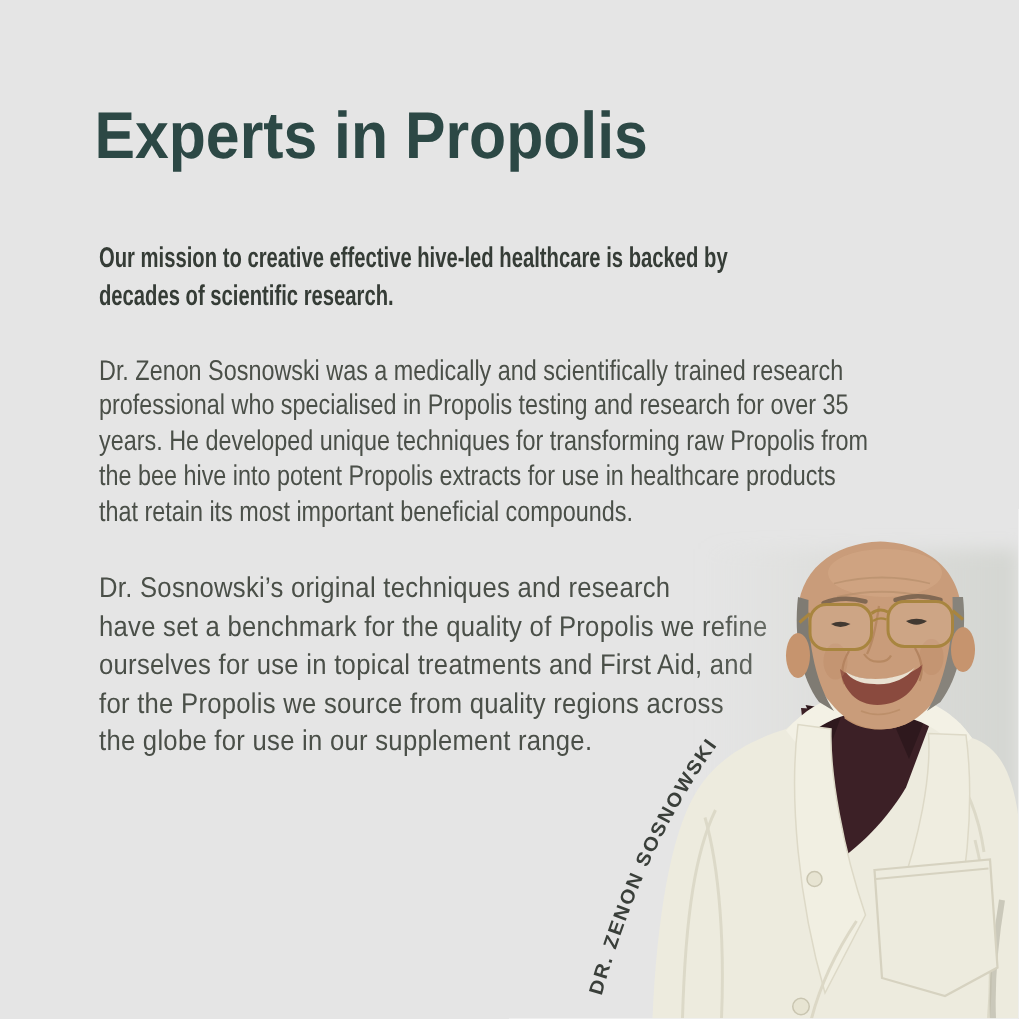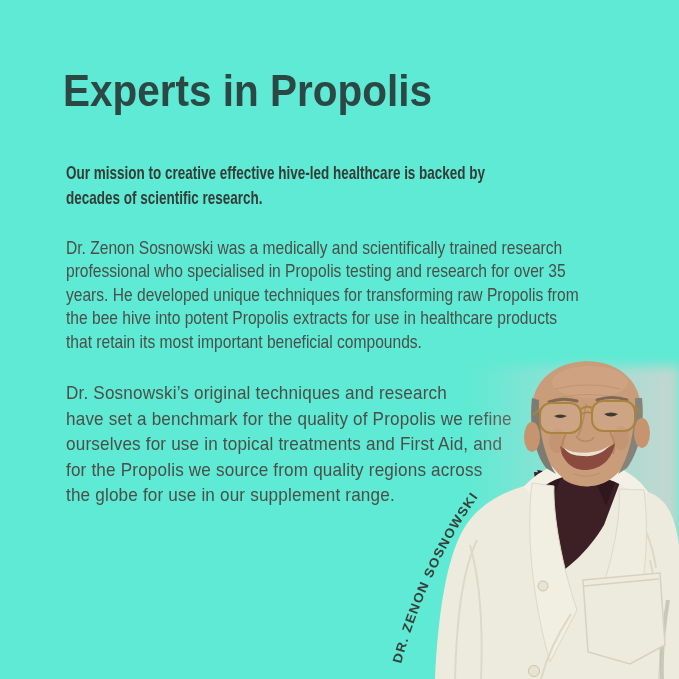--- a/index.html
+++ b/index.html
@@ -1,19 +1,19 @@
 <!DOCTYPE html>
 <html><head>
 <meta charset="utf-8">
 <style>
   html,body{margin:0;padding:0;}
   .canvas{
     position:relative;
     width:679px;height:679px;
-    background:#5eead4;
+    background:#e5e5e5;
     overflow:hidden;
     font-family:"Liberation Sans", sans-serif;
   }
   .heading{
     position:absolute;left:63px;top:69px;margin:0;
     font-size:44px;line-height:44px;font-weight:700;
     color:#2c4845;letter-spacing:0px;white-space:nowrap;
     transform:scaleX(0.92);transform-origin:left top;
   }
   .textblock{position:absolute;left:66px;transform-origin:left top;}

